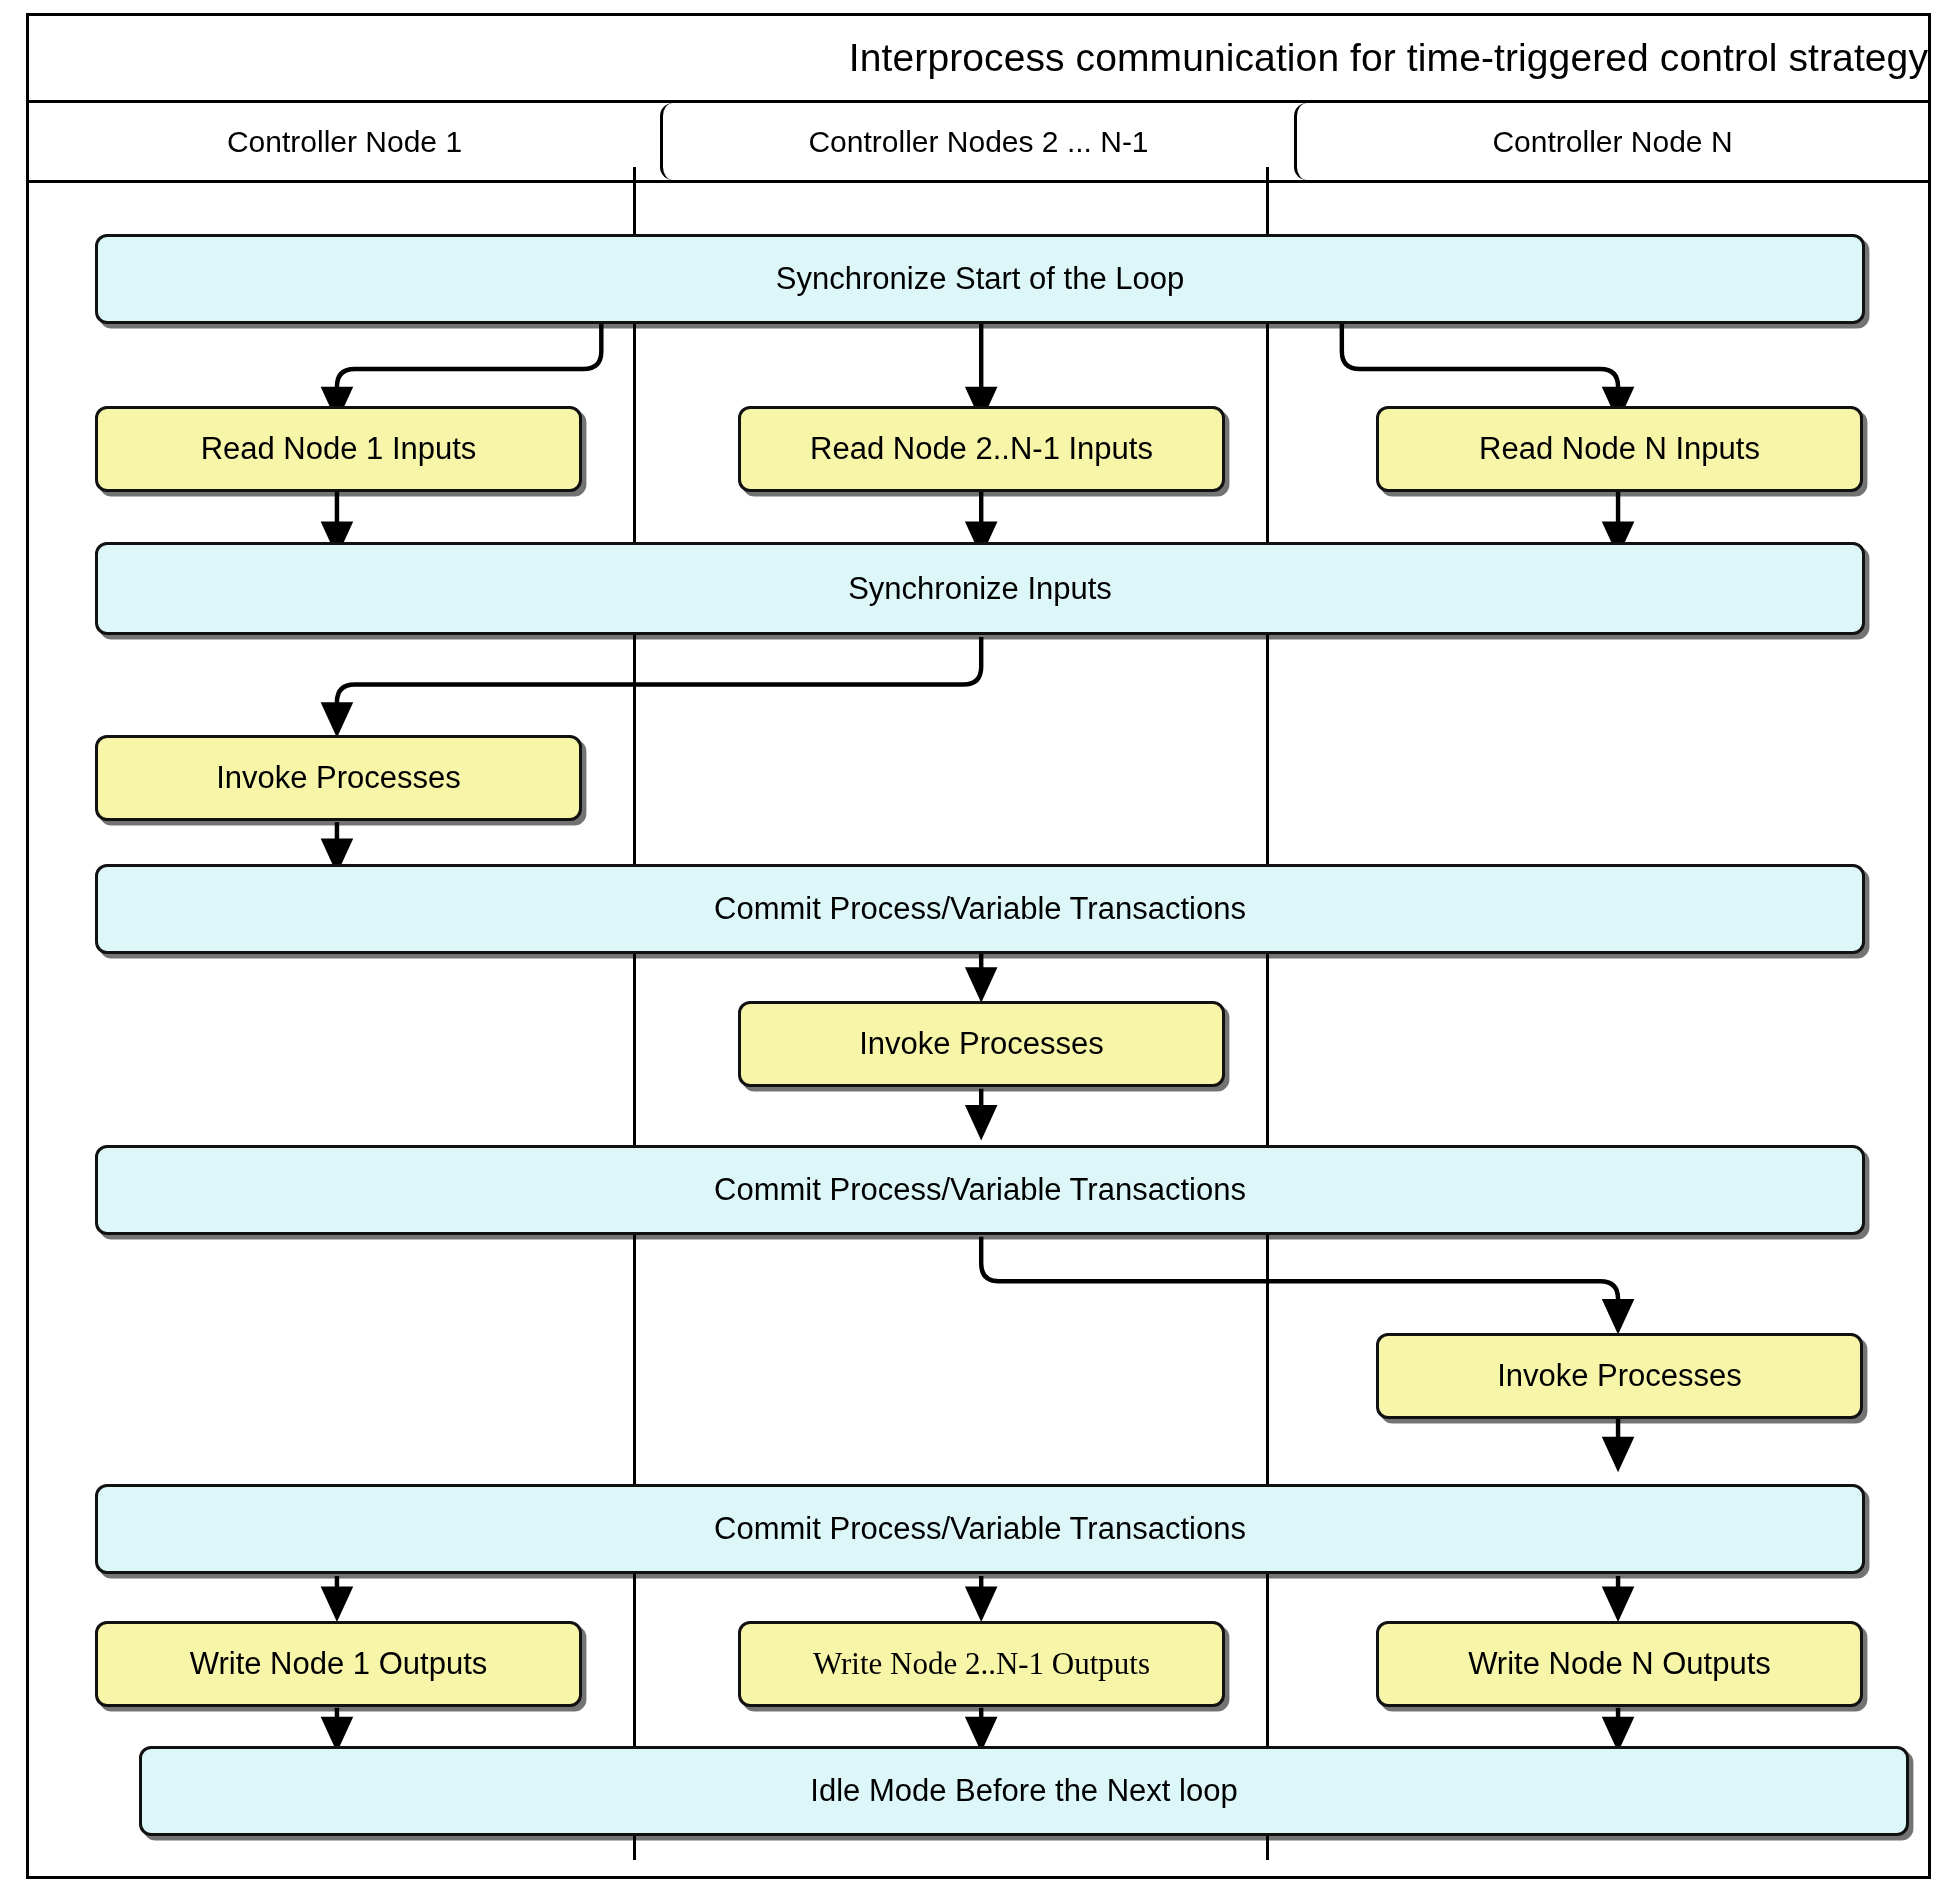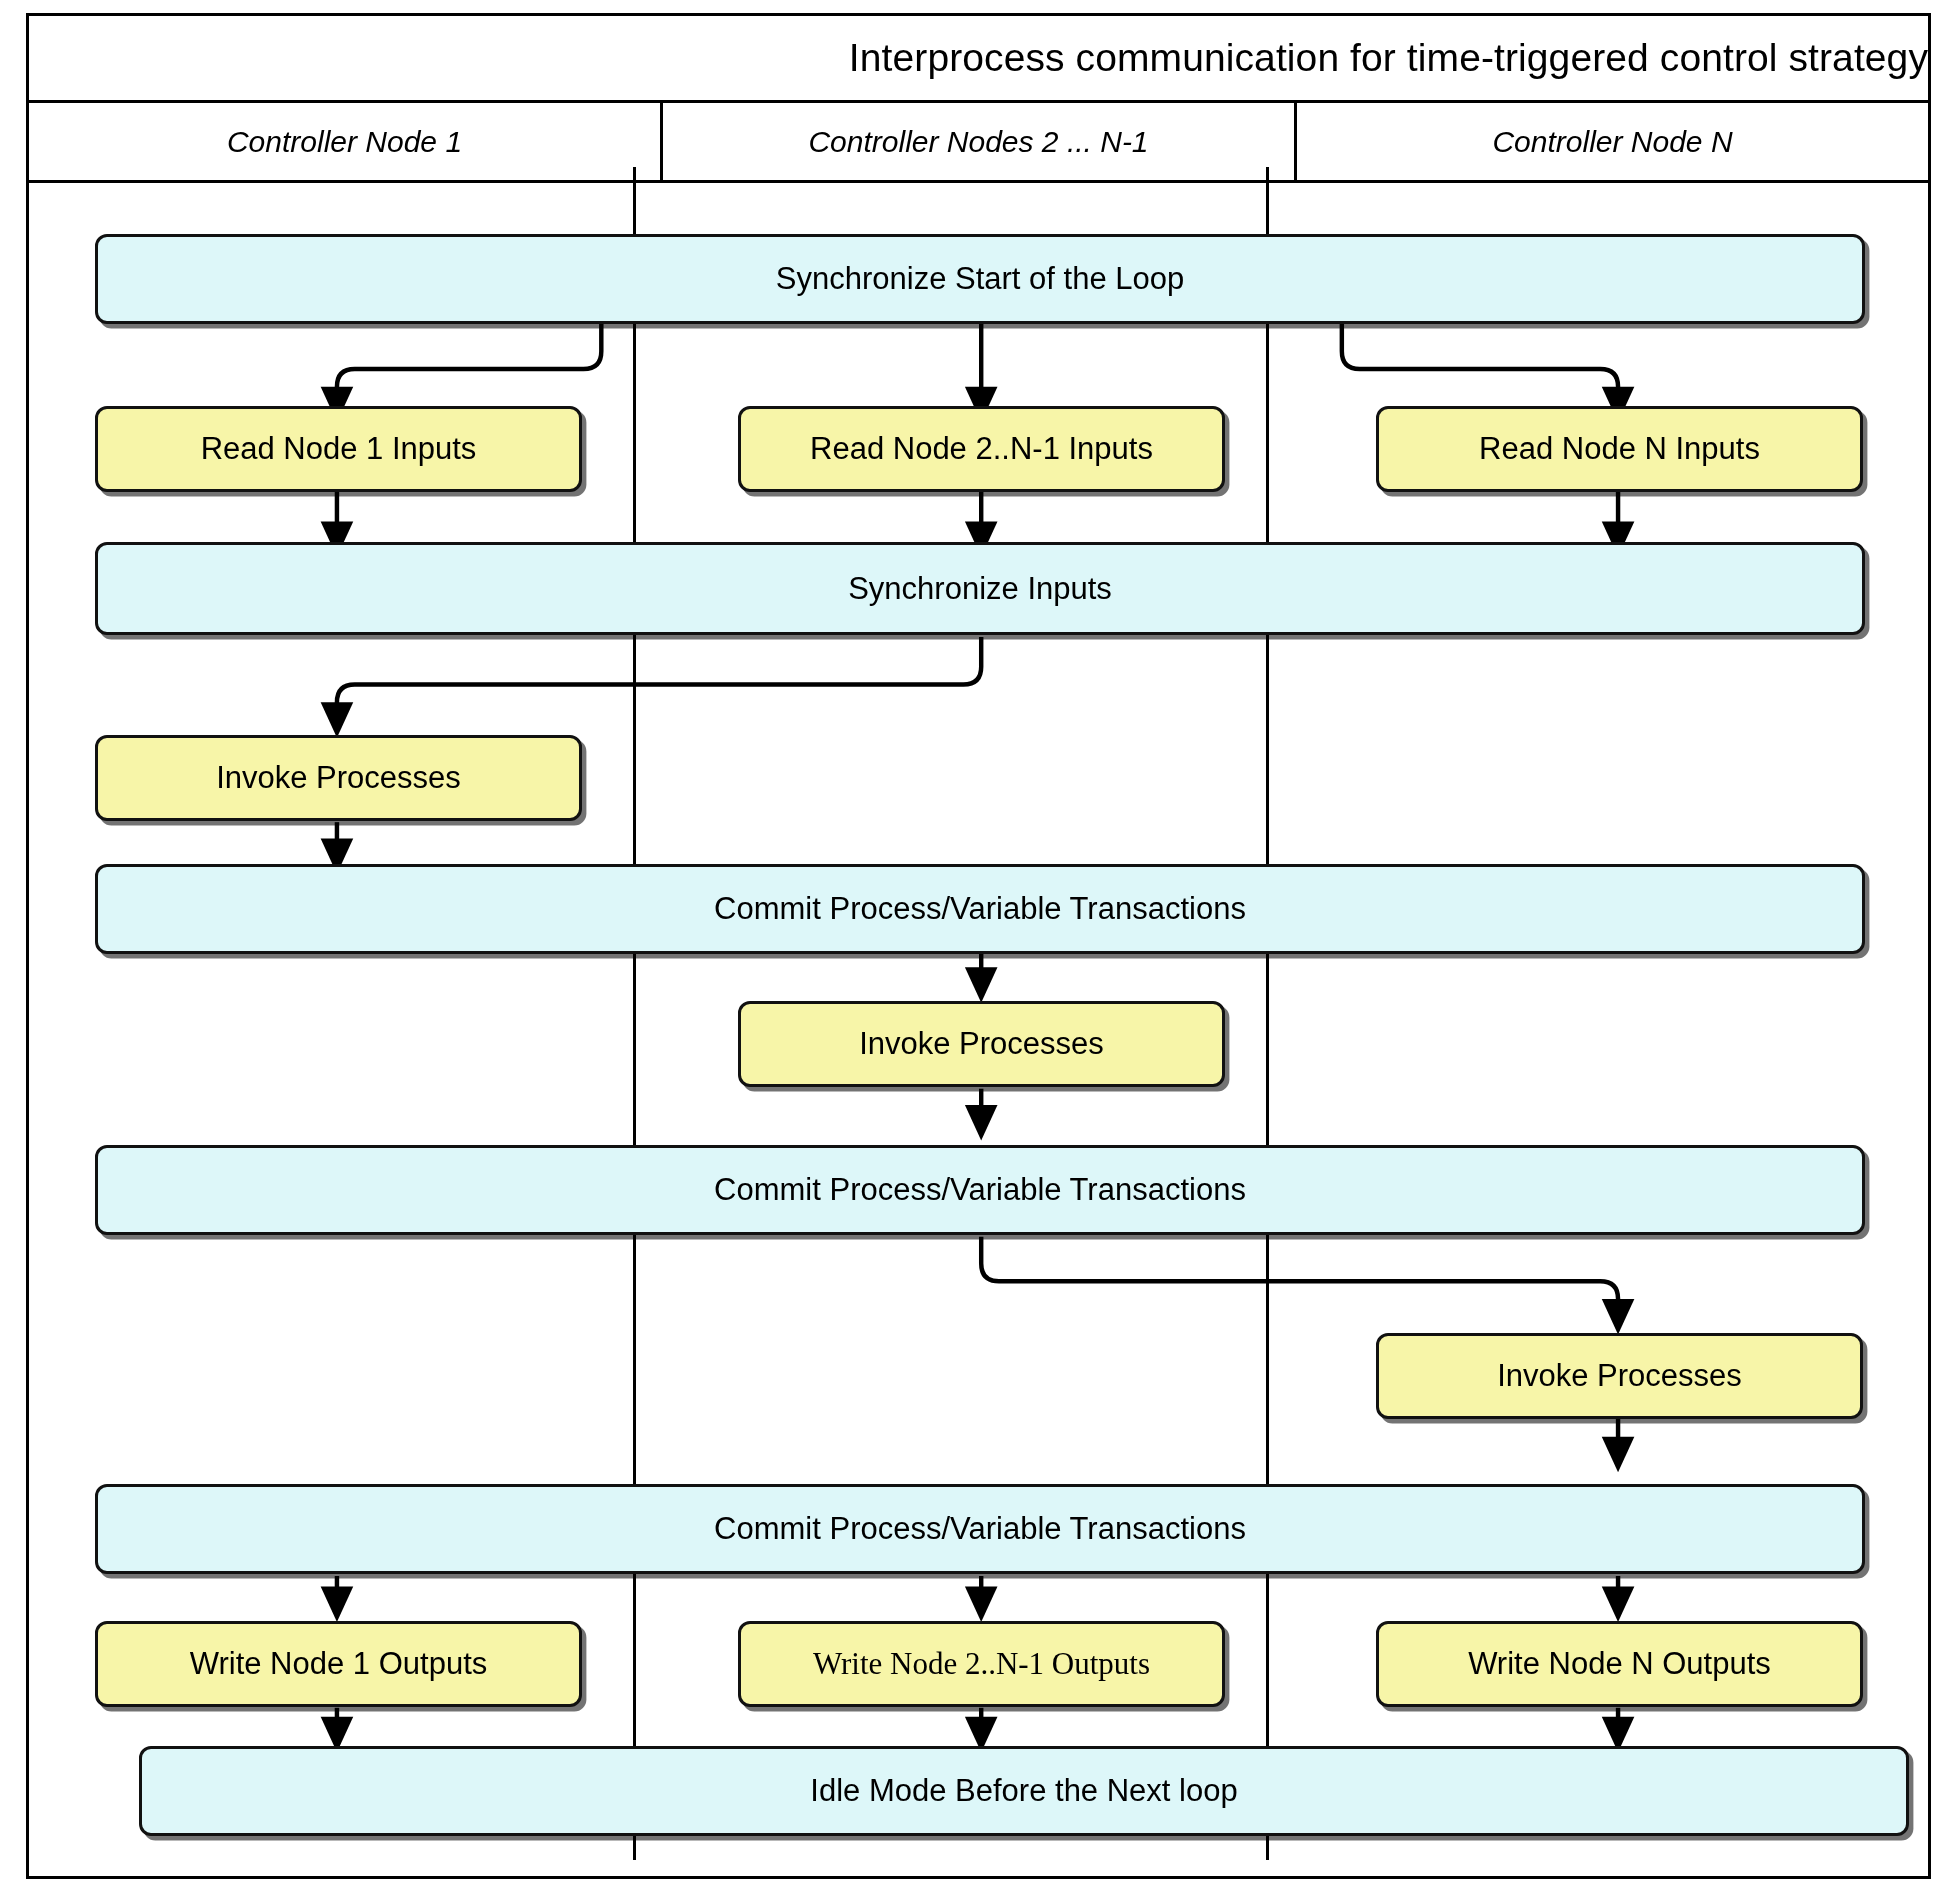--- a/index.html
+++ b/index.html
@@ -5,22 +5,22 @@
   html,body{margin:0;padding:0;background:#ffffff;}
   body{font-family:"Liberation Sans", sans-serif;}
   #stage{position:relative;width:1955px;height:1902px;background:#fff;overflow:hidden;}
 
   
   .frame{position:absolute;left:26px;top:13.3px;width:1905px;height:1866px;border:3.7px solid #000;box-sizing:border-box;background:#fff;}
   .title-row{position:absolute;left:0;top:0;width:100%;height:87px;border-bottom:3.7px solid #000;box-sizing:border-box;
              display:flex;align-items:center;justify-content:flex-end;}
   .title-row .t{font-size:39px;color:#000;letter-spacing:0.1px;white-space:nowrap;}
   .hdr-row{position:absolute;left:0;top:87px;width:100%;height:80px;border-bottom:3.7px solid #000;box-sizing:border-box;display:flex;}
-  .hdr-cell{flex:1 1 0;display:flex;align-items:center;justify-content:center;font-size:30px;color:#000;white-space:nowrap;font-style:italic;}
-  .hdr-cell + .hdr-cell{border-left:3px solid #000;}
+  .hdr-cell{flex:1 1 0;display:flex;align-items:center;justify-content:center;font-size:30px;color:#000;white-space:nowrap;}
+  .hdr-cell + .hdr-cell{border-left:3px solid #000;border-radius:13px;}
 
   
   .lane-sep{position:absolute;top:167px;width:3px;background:#000;height:1693px;}
   #sep1{left:633px;}
   #sep2{left:1266px;}
 
   
   .node{position:absolute;box-sizing:border-box;border:3px solid #111;border-radius:12px;
         display:flex;align-items:center;justify-content:center;
         font-size:31px;color:#000;white-space:nowrap;

